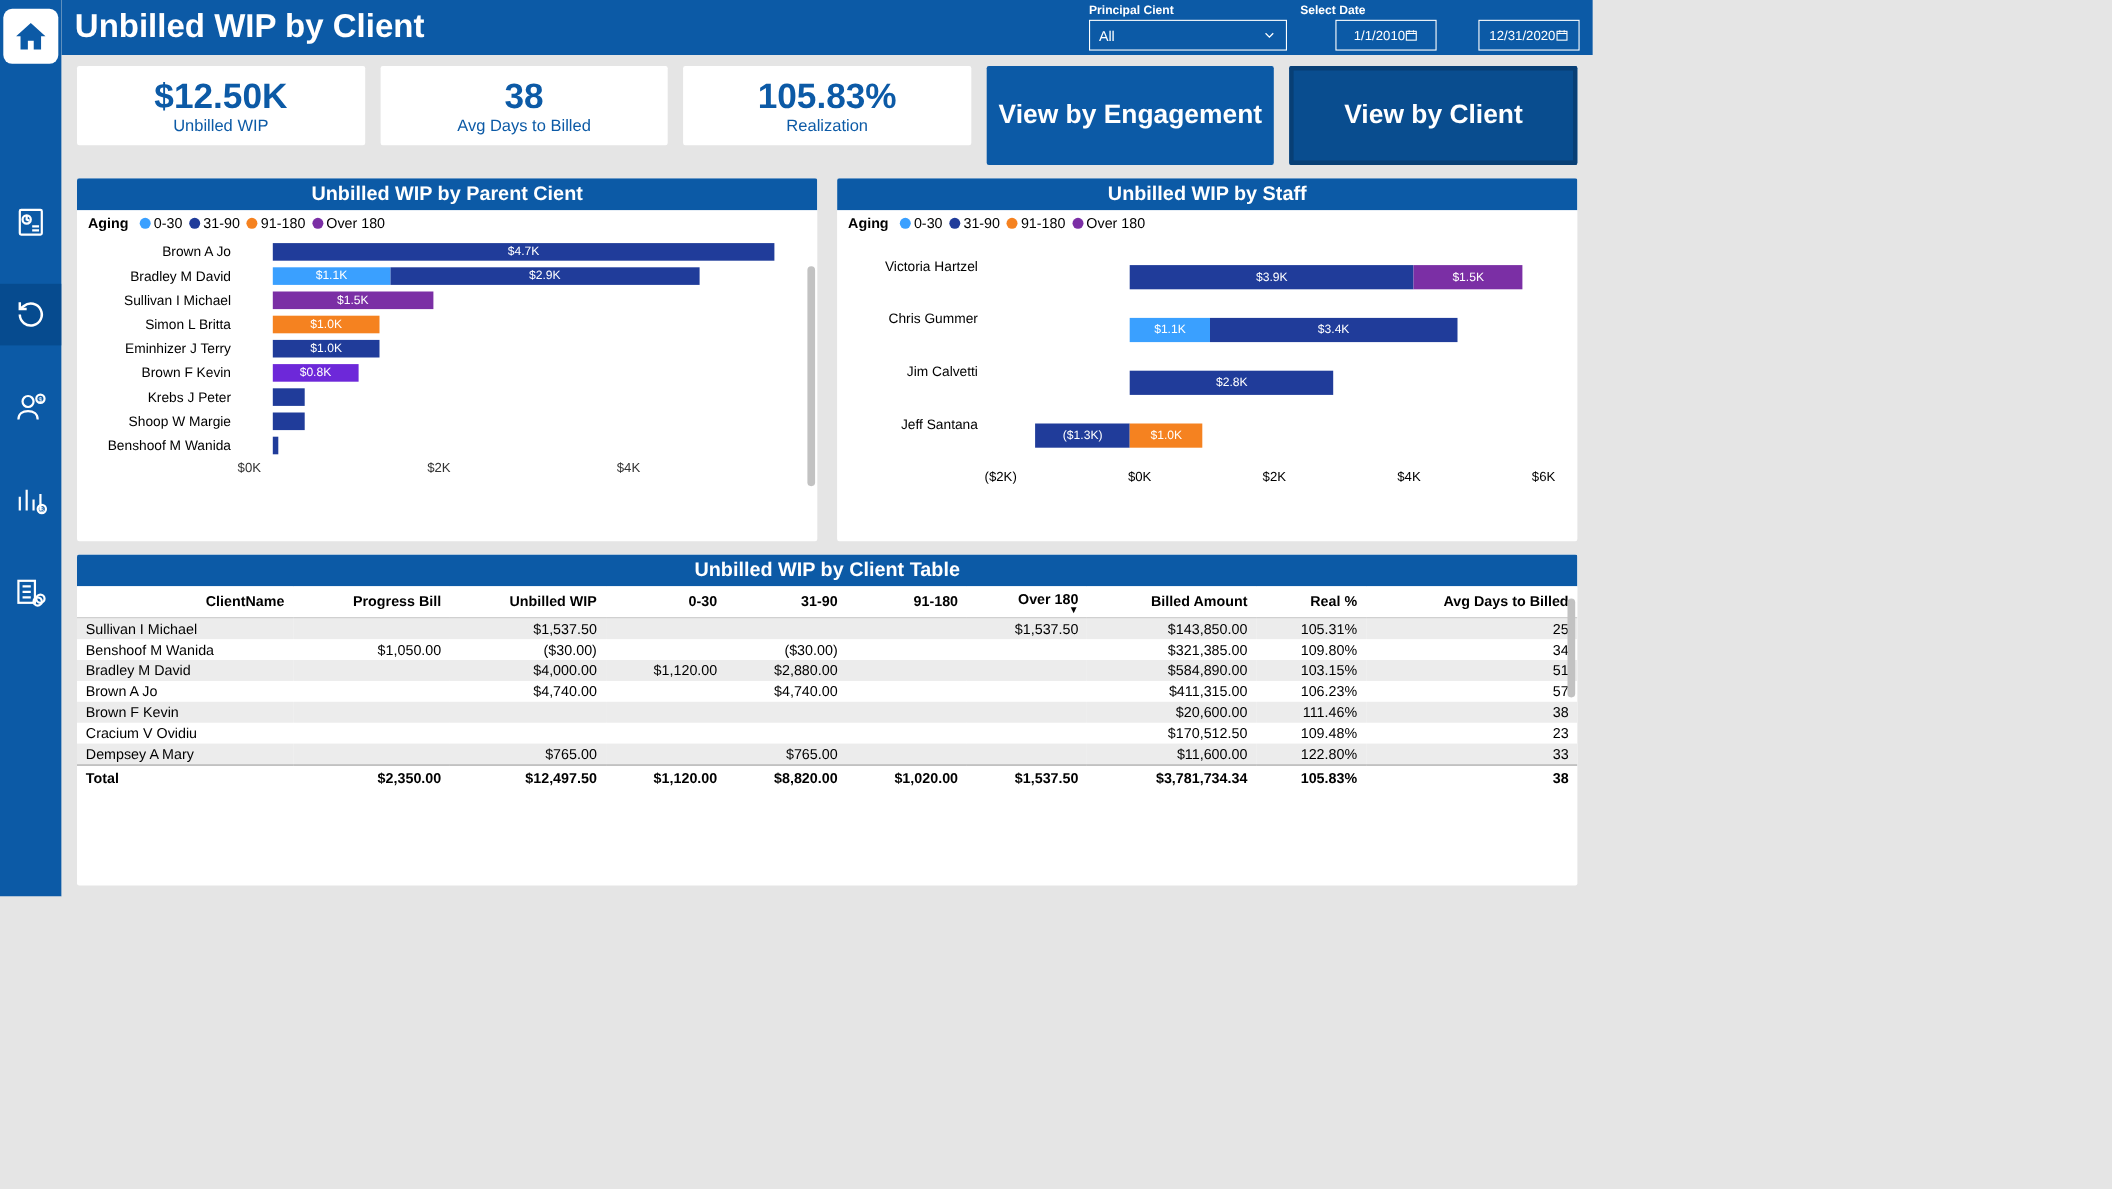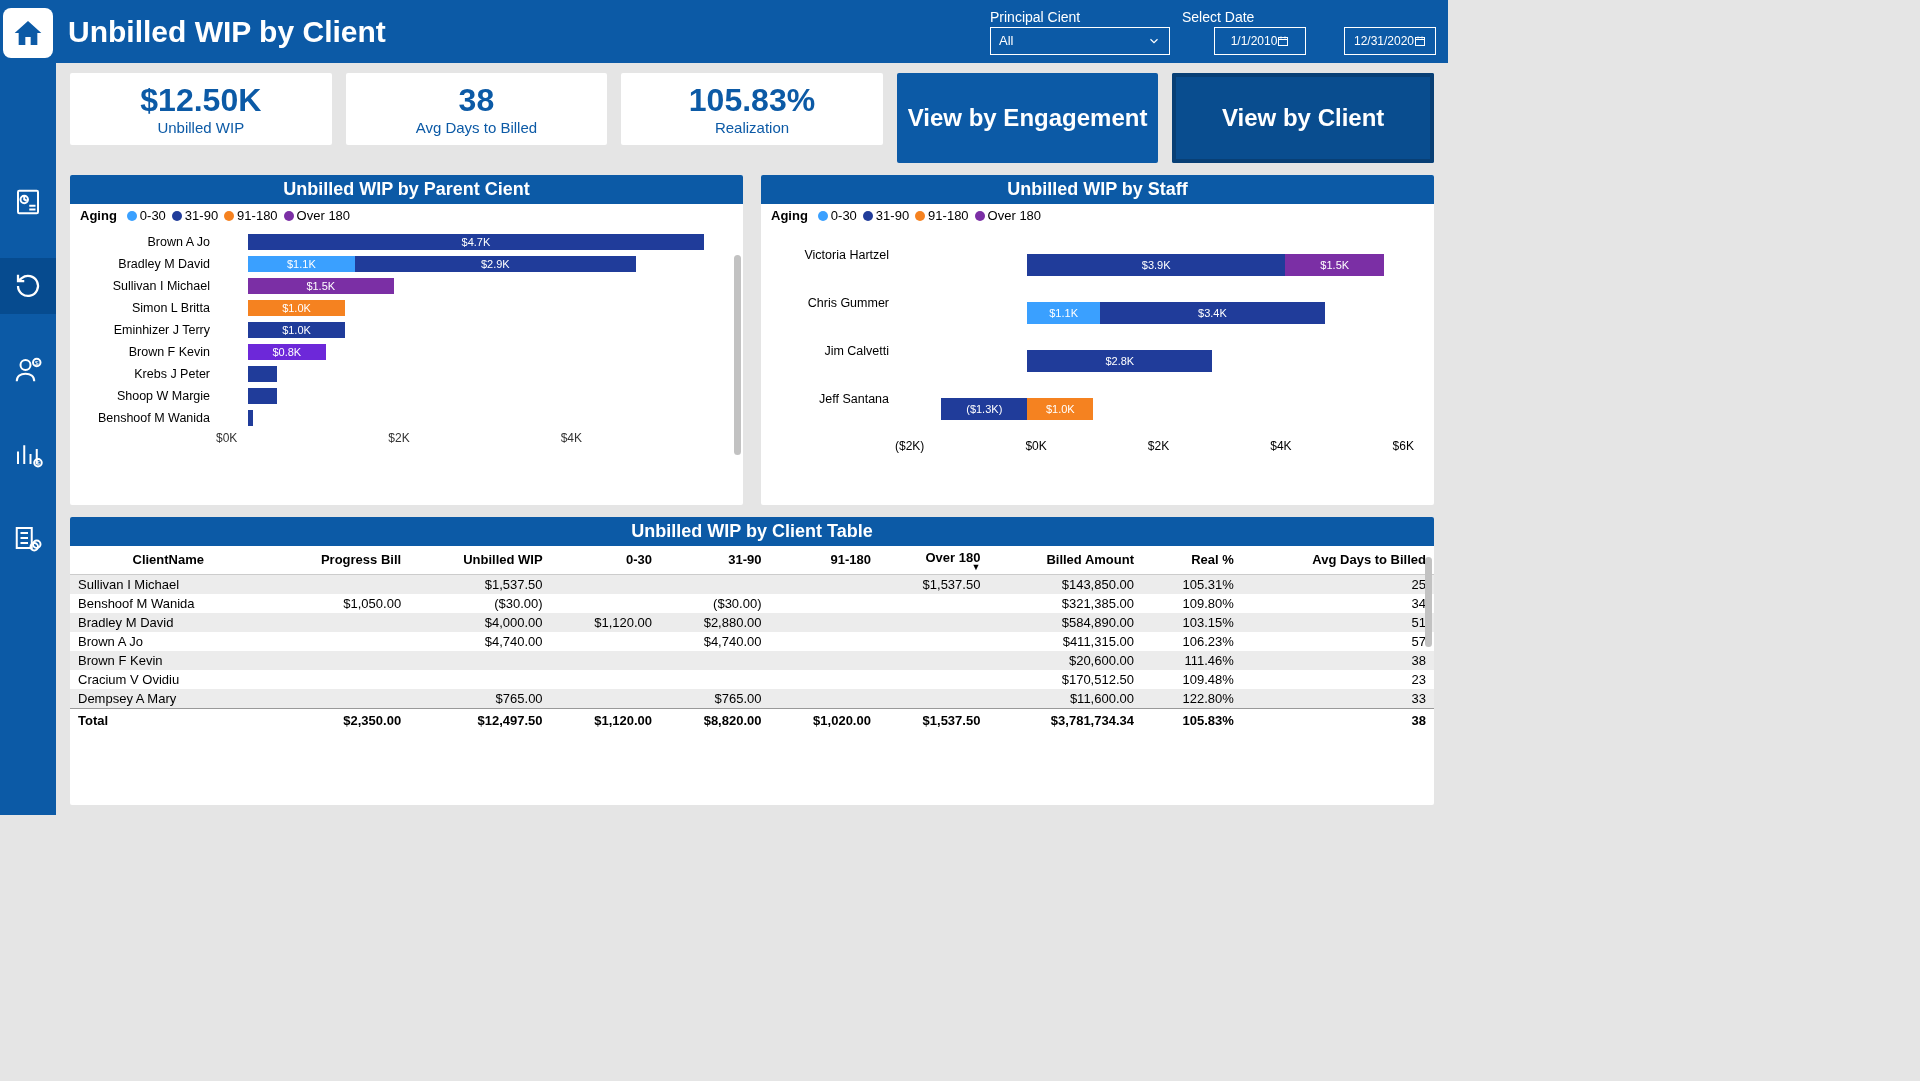--- a/index.html
+++ b/index.html
@@ -42,35 +42,35 @@
   }
   .main {
     flex: 1;
     background: #e5e5e5;
     display: flex;
     flex-direction: column;
   }
   .topbar {
     background: #0c5aa6;
     color: #fff;
-    height: 63px;
+    height: 50px;
     display: flex;
     align-items: center;
     padding: 0 12px;
     gap: 12px;
   }
   .topbar .title {
     font-size: 30px;
     font-weight: 700;
     flex: 1;
   }
   .filter-col {
     display: flex; flex-direction: column; gap: 2px;
   }
-  .filter-col .lbl { font-size: 14px; font-weight: 400; }
+  .filter-col .lbl { font-size: 11px; font-weight: 700; }
   .select-box {
     border: 1px solid #fff;
     background: transparent;
     color: #fff;
     height: 28px;
     width: 180px;
     display: flex; align-items: center; justify-content: space-between;
     padding: 12px 8px;
     font-size: 13px;
   }
@@ -234,21 +234,21 @@
     display: flex; flex-direction: column;
     overflow: hidden;
     position: relative;
   }
   table {
     width: 100%;
     border-collapse: collapse;
     font-size: 13px;
   }
   thead th {
-    text-align: center;
+    text-align: right;
     font-weight: 700;
     padding: 4px 8px;
     background: #fff;
     border-bottom: 1px solid #ccc;
   }
   tbody td {
     padding: 2px 8px;
   }
   tbody tr:nth-child(odd) { background: #ececec; }
   tfoot td {

